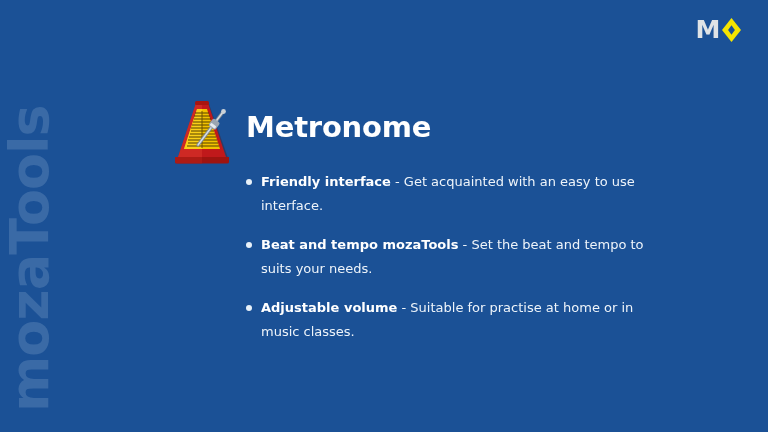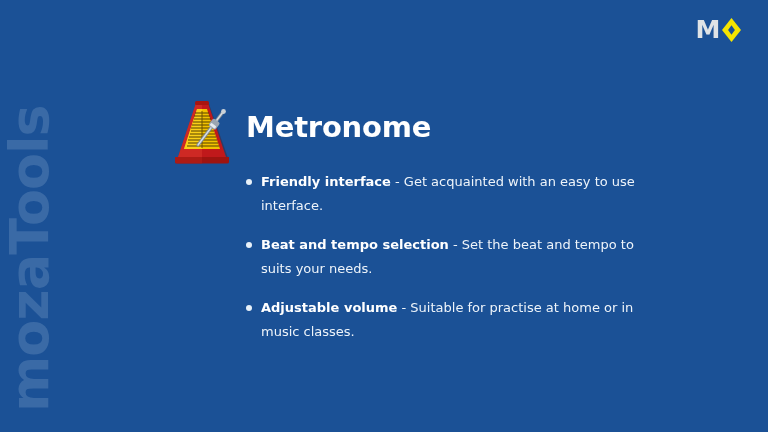--- a/index.html
+++ b/index.html
@@ -227,21 +227,21 @@
 
     <div id="bullets">
 
       <div class="bullet-row">
         <span class="bullet-dot"></span>
         <span class="bullet-lead">Friendly interface</span><span class="bullet-rest"> - Get acquainted with an easy to use interface.</span>
       </div>
 
       <div class="bullet-row">
         <span class="bullet-dot"></span>
-        <span class="bullet-lead">Beat and tempo selection</span><span class="bullet-rest"> - Set the beat and tempo to suits your needs.</span>
+        <span class="bullet-lead">Beat and tempo mozaTools</span><span class="bullet-rest"> - Set the beat and tempo to suits your needs.</span>
       </div>
 
       <div class="bullet-row">
         <span class="bullet-dot"></span>
         <span class="bullet-lead">Adjustable volume</span><span class="bullet-rest"> - Suitable for practise at home or in music classes.</span>
       </div>
 
     </div>
   </div>
 </div>

